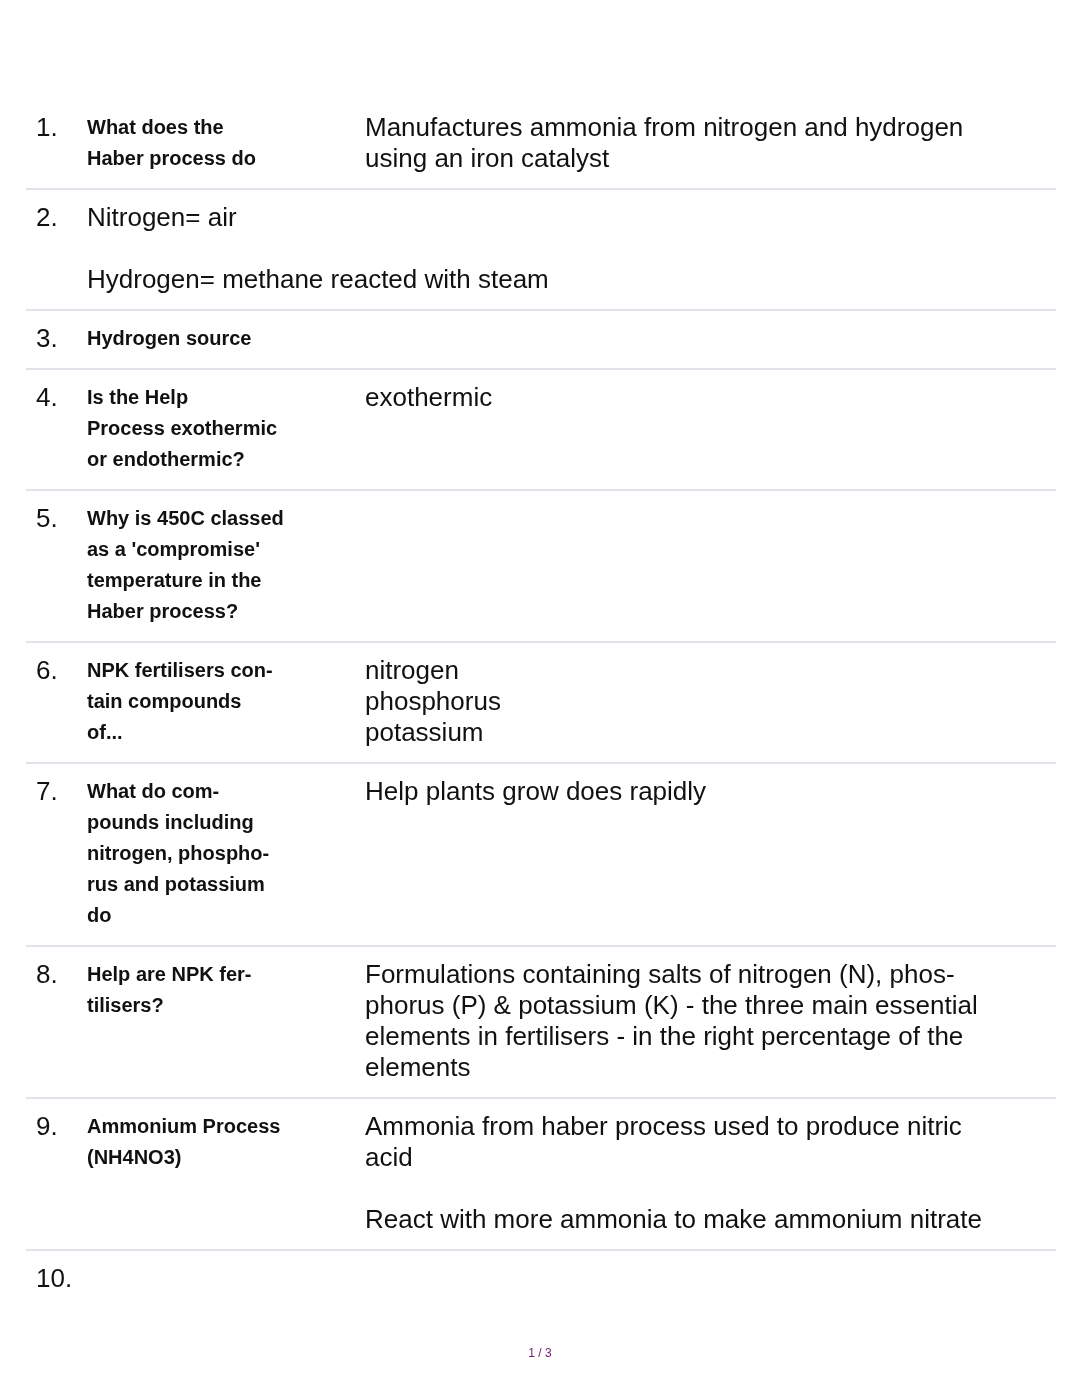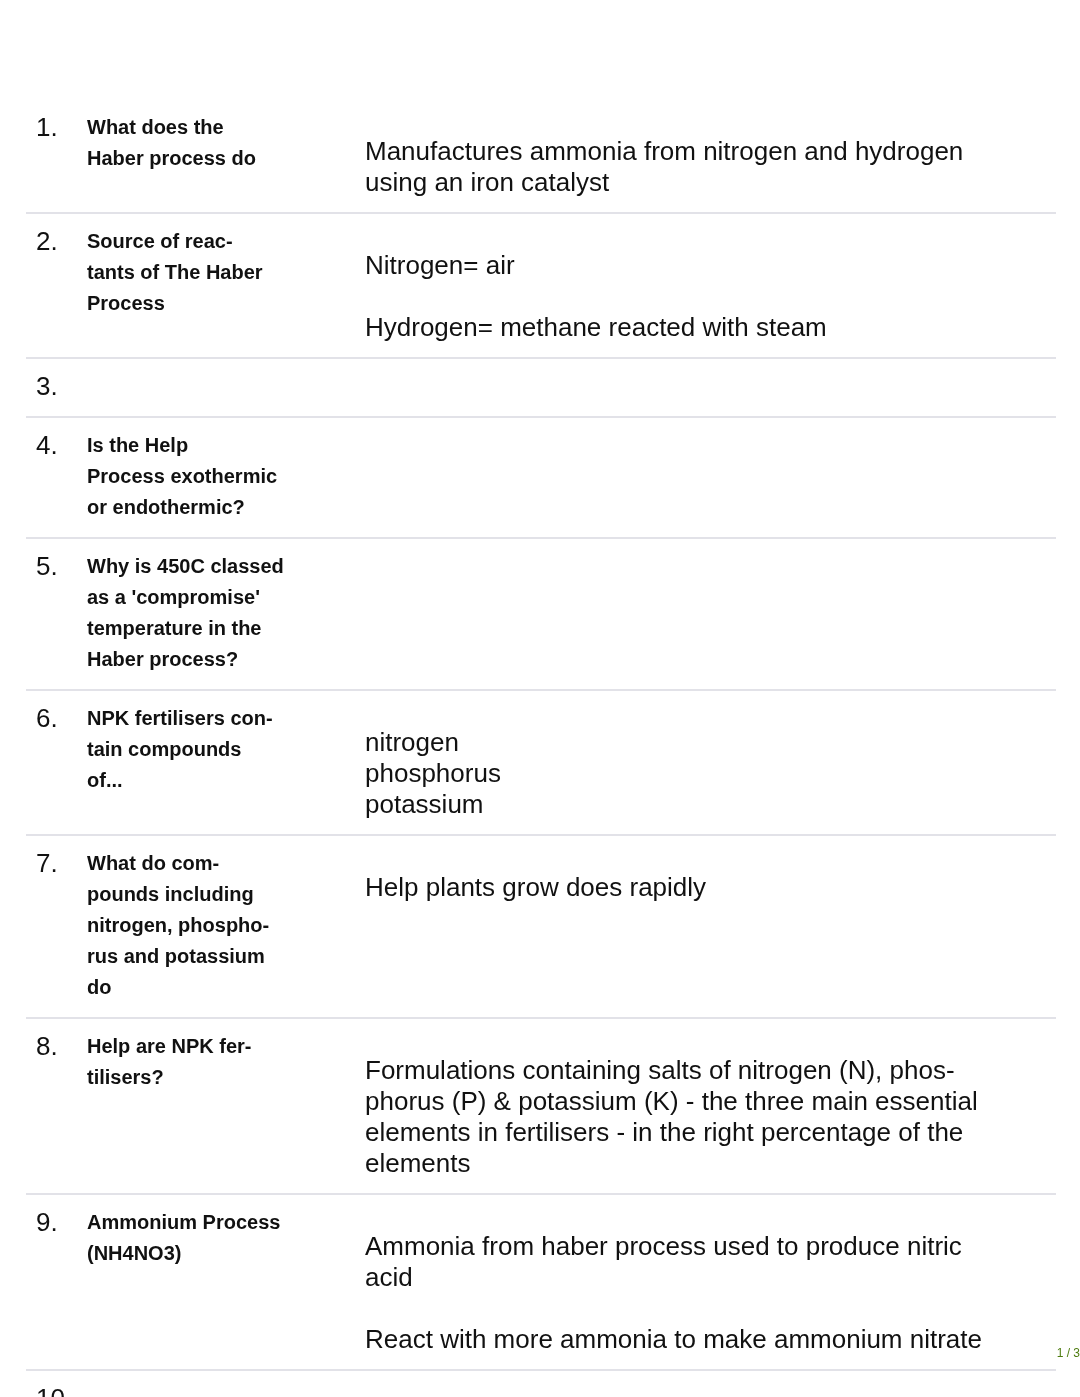--- a/index.html
+++ b/index.html
@@ -3,52 +3,51 @@
 <meta charset="utf-8">
 <style>
   html, body { margin:0; padding:0; background:#ffffff; }
   body { width:1080px; height:1397px; position:relative; overflow:hidden;
          font-family:"Liberation Sans", sans-serif; color:#111; }
   .list { position:absolute; top:110px; left:26px; width:1030px; }
   .row { display:flex; padding:2px 0 14px 0; border-bottom:2px solid #e2e2e8; margin-bottom:10px; }
   .row:last-child { border-bottom:none; }
   .num { width:61px; padding-left:10px; box-sizing:border-box; font-size:26px; line-height:31px; }
   .q { width:278px; font-weight:bold; font-size:20px; line-height:31px; white-space:pre-line; }
-  .a { flex:1; font-size:26px; line-height:31px; white-space:pre-line;margin-top:24px; }
-  .footer { position:absolute; top:1346px; left:0; width:1080px; text-align:right;
-            font-size:12px; color:#4d7c0f; }
+  .a { flex:1; font-size:26px; line-height:31px; white-space:pre-line; }
+  .footer { position:absolute; top:1346px; left:0; width:1080px; text-align:center;
+            font-size:12px; color:#701a75; }
 </style>
 </head>
 <body>
 
 <div class="list">
   <div class="row">
     <div class="num">1.</div>
     <div class="q">What does the
 Haber process do</div>
     <div class="a">Manufactures ammonia from nitrogen and hydrogen
 using an iron catalyst</div>
   </div>
   <div class="row">
     <div class="num">2.</div>
-    <div class="q">Source of reac-
-tants of The Haber
-Process</div>
     <div class="a">Nitrogen= air
 
 Hydrogen= methane reacted with steam</div>
   </div>
   <div class="row">
     <div class="num">3.</div>
+    <div class="q">Hydrogen source</div>
   </div>
   <div class="row">
     <div class="num">4.</div>
     <div class="q">Is the Help
 Process exothermic
 or endothermic?</div>
+    <div class="a">exothermic</div>
   </div>
   <div class="row">
     <div class="num">5.</div>
     <div class="q">Why is 450C classed
 as a 'compromise'
 temperature in the
 Haber process?</div>
   </div>
   <div class="row">
     <div class="num">6.</div>

